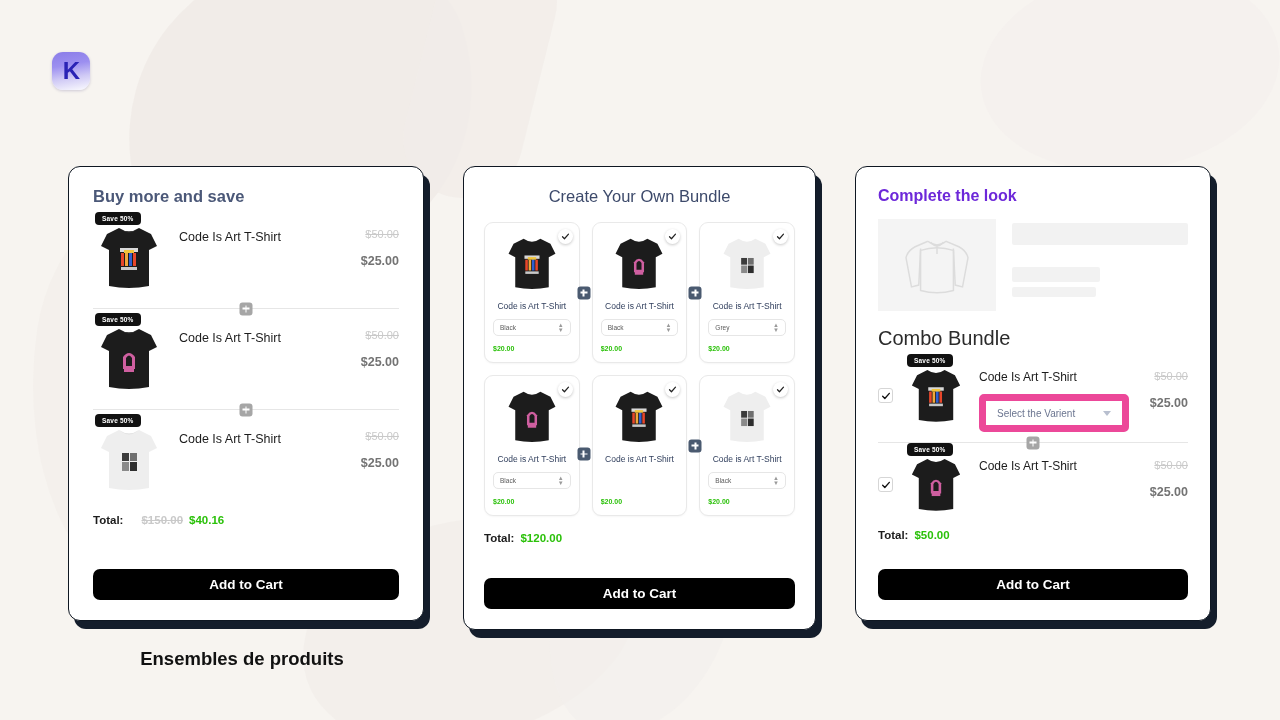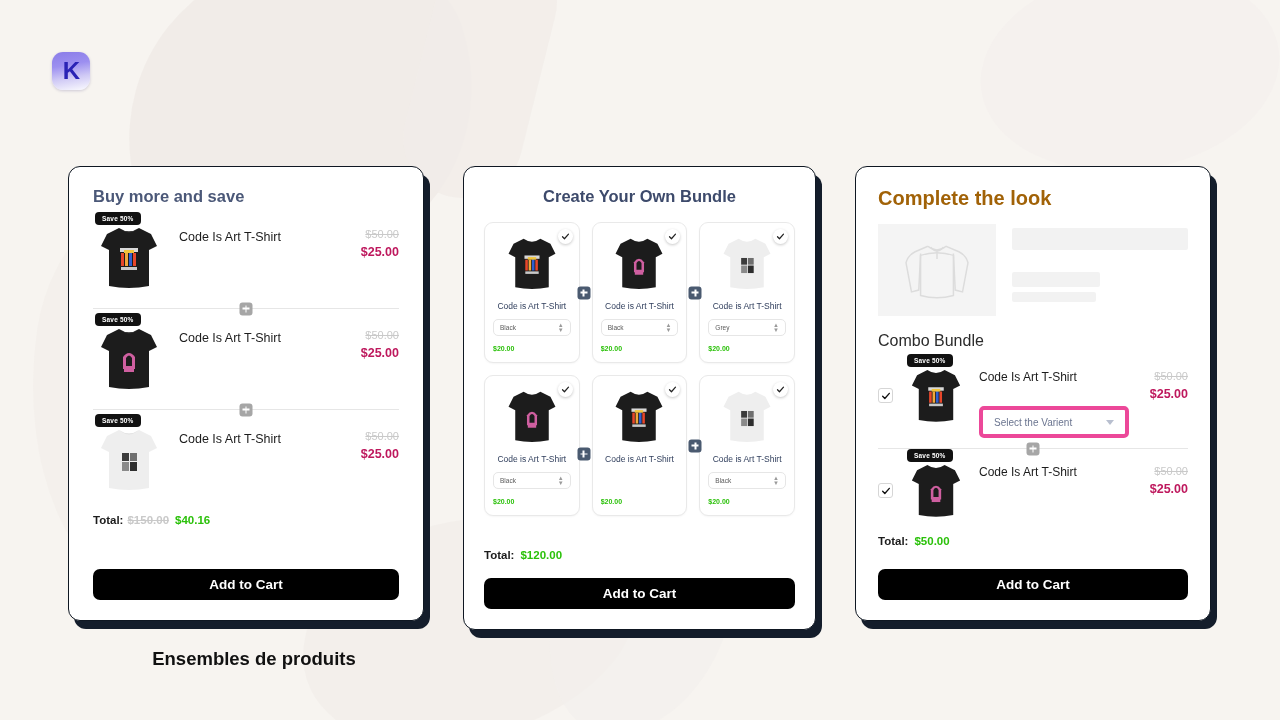--- a/index.html
+++ b/index.html
@@ -50,45 +50,45 @@
   .card { position: relative; background: #ffffff; border: 1.5px solid #0f1722;
           border-radius: 12px; width: 100%; height: 100%; overflow: hidden; }
 
   .c1 { left: 68px;  top: 166px; width: 356px; height: 455px; }
   .c2 { left: 463px; top: 166px; width: 353px; height: 464px; }
   .c3 { left: 855px; top: 166px; width: 356px; height: 455px; }
 
   .card-inner { padding: 20px 24px; height: 100%; position: relative; border-radius: 17px; }
 
   .heading-1 { font-size: 16.5px; font-weight: 700; color: #4b5878; margin-bottom: 14px; }
-  .heading-2 { font-size: 16.5px; font-weight: 700; color: #3d4a6b; text-align: center;
+  .heading-2 { font-size: 16.5px; font-weight: 400; color: #3d4a6b; text-align: center;
                margin-bottom: 16px; }
-  .heading-3 { font-size: 20px; font-weight: 600; color: #a16207; margin-bottom: 14px; }
+  .heading-3 { font-size: 16px; font-weight: 600; color: #6d28d9; margin-bottom: 14px; }
 
   
   .prow { display: flex; align-items: flex-start; position: relative; }
   .thumb-wrap { position: relative; width: 72px; flex: 0 0 72px; }
   .badge { position: absolute; left: 2px; top: -8px; background: #111; color: #fff;
            font-size: 6.5px; font-weight: 700; padding: 3px 7px; border-radius: 4px;
            letter-spacing: .2px; z-index: 3; white-space: nowrap; }
   .pinfo { flex: 1; padding-left: 14px; padding-top: 10px; }
   .pname { font-size: 12.5px; color: #1c1c1c; }
   .pprice { text-align: right; padding-top: 8px; }
   .old { font-size: 11px; color: #c9c9c9; text-decoration: line-through; display: block; }
-  .new { font-size: 12.5px; color: #be185d; font-weight: 700; display: block; margin-top: 5px; }
+  .new { font-size: 12.5px; color: #737373; font-weight: 700; display: block; margin-top: 14px; }
 
   .divider { position: relative; height: 1px; background: #e6e6e6; margin: 14px 0 12px; }
   .plusbtn { position: absolute; left: 50%; top: 50%; transform: translate(-50%,-50%);
              width: 13px; height: 13px; background: #a6a6a6; border-radius: 3px;
              display: flex; align-items: center; justify-content: center; }
   .plusbtn::before { content:""; position:absolute; width:7px; height:1.8px; background:#fff; }
   .plusbtn::after  { content:""; position:absolute; width:1.8px; height:7px; background:#fff; }
 
   .total { font-size: 11.5px; color: #1c1c1c; font-weight: 700; }
-  .total .told { color: #c9c9c9; text-decoration: line-through; font-weight: 700; margin-left: 4px; }
+  .total .told { color: #c9c9c9; text-decoration: line-through; font-weight: 700; margin-left: 18px; }
   .total .tnew { color: #2bc10a; font-weight: 700; margin-left: 6px; }
 
   .atc { position: absolute; left: 24px; right: 24px; bottom: 20px; background: #000;
          color: #fff; border: none; border-radius: 7px; height: 31px; font-size: 13.5px;
          font-weight: 700; font-family: "Liberation Sans", sans-serif; cursor: pointer; }
 
   
   .tee { position: relative; width: 72px; height: 74px; }
   .tee svg { width: 100%; height: 100%; display: block; }
 
@@ -118,41 +118,41 @@
   .ph-row { display: flex; gap: 16px; margin-bottom: 16px; }
   .ph-img { width: 118px; height: 92px; background: #f4f4f4; display: flex;
             align-items: center; justify-content: center; flex: 0 0 118px; }
   .ph-img svg { width: 74px; height: 62px; }
   .ph-bars { flex: 1; padding-top: 4px; }
   .bar { background: #f2f2f2; border-radius: 2px; }
   .bar-1 { height: 22px; width: 100%; }
   .bar-2 { height: 15px; width: 50%; margin-top: 22px; }
   .bar-3 { height: 10px; width: 48%; margin-top: 5px; }
 
-  .combo-title { font-size: 16px; color: #2b2b2b; margin-bottom: 12px; }
+  .combo-title { font-size: 20px; color: #2b2b2b; margin-bottom: 12px; }
 
   .crow { display: flex; align-items: flex-start; position: relative; }
   .cbox { width: 15px; height: 15px; border: 1px solid #d6d6d6; border-radius: 3px; background:#fff;
           display: flex; align-items: center; justify-content: center; margin-top: 26px;
           flex: 0 0 15px; }
   .cbox svg { width: 10px; height: 10px; }
   .cthumb { position: relative; width: 62px; flex: 0 0 62px; margin-left: 12px; }
   .cthumb .tee { width: 62px; height: 66px; }
   .cinfo { flex: 1; padding-left: 12px; padding-top: 8px; }
   .cname { font-size: 12px; color: #1c1c1c; }
-  .varsel { margin-top: 22px; border: 4px solid #ec4899; border-radius: 5px; height: 27px;
+  .varsel { margin-top: 10px; border: 7px solid #ec4899; border-radius: 5px; height: 27px;
             display: flex; align-items: center; justify-content: space-between;
             padding: 12px 11px; font-size: 10px; color: #6b7590; background: #fff; max-width: 150px; }
   .varsel .tri { width: 0; height: 0; border-left: 4px solid transparent;
                  border-right: 4px solid transparent; border-top: 5px solid #b8bfcf; }
 
   
   .caption { position: absolute; font-size: 18.5px; font-weight: 600; color: #111;
              text-align: center; top: 648px; }
-  .cap1 { left: 76px;  width: 356px; }
+  .cap1 { left: 64px;  width: 356px; }
   .cap2 { left: 463px; width: 353px; }
   .cap3 { left: 855px; width: 356px; }
 </style>
 </head>
 <body>
 
 <div class="stage">
 
   <div class="wm wm-a"></div>
   <div class="wm wm-b"></div>
@@ -414,21 +414,21 @@
               <span>Black</span>
               <span class="arrows">▲<br>▼</span>
             </div>
             <div class="gprice">$20.00</div>
           </div>
 
           <div class="gplus" style="left:32.1%; top:56%; transform:translate(-50%,-50%);"></div>
           <div class="gplus" style="left:67.9%; top:50%; transform:translate(-50%,-50%);"></div>
         </div>
 
-        <div class="total" style="margin-top:33px">
+        <div class="total" style="margin-top:16px">
           <span>Total:</span><span class="tnew">$120.00</span>
         </div>
 
         <button class="atc" style="left:20px;right:20px;">Add to Cart</button>
       </div>
     </div>
   </div>
 
   <div class="card-wrap c3">
     <div class="card-shadow"></div>

